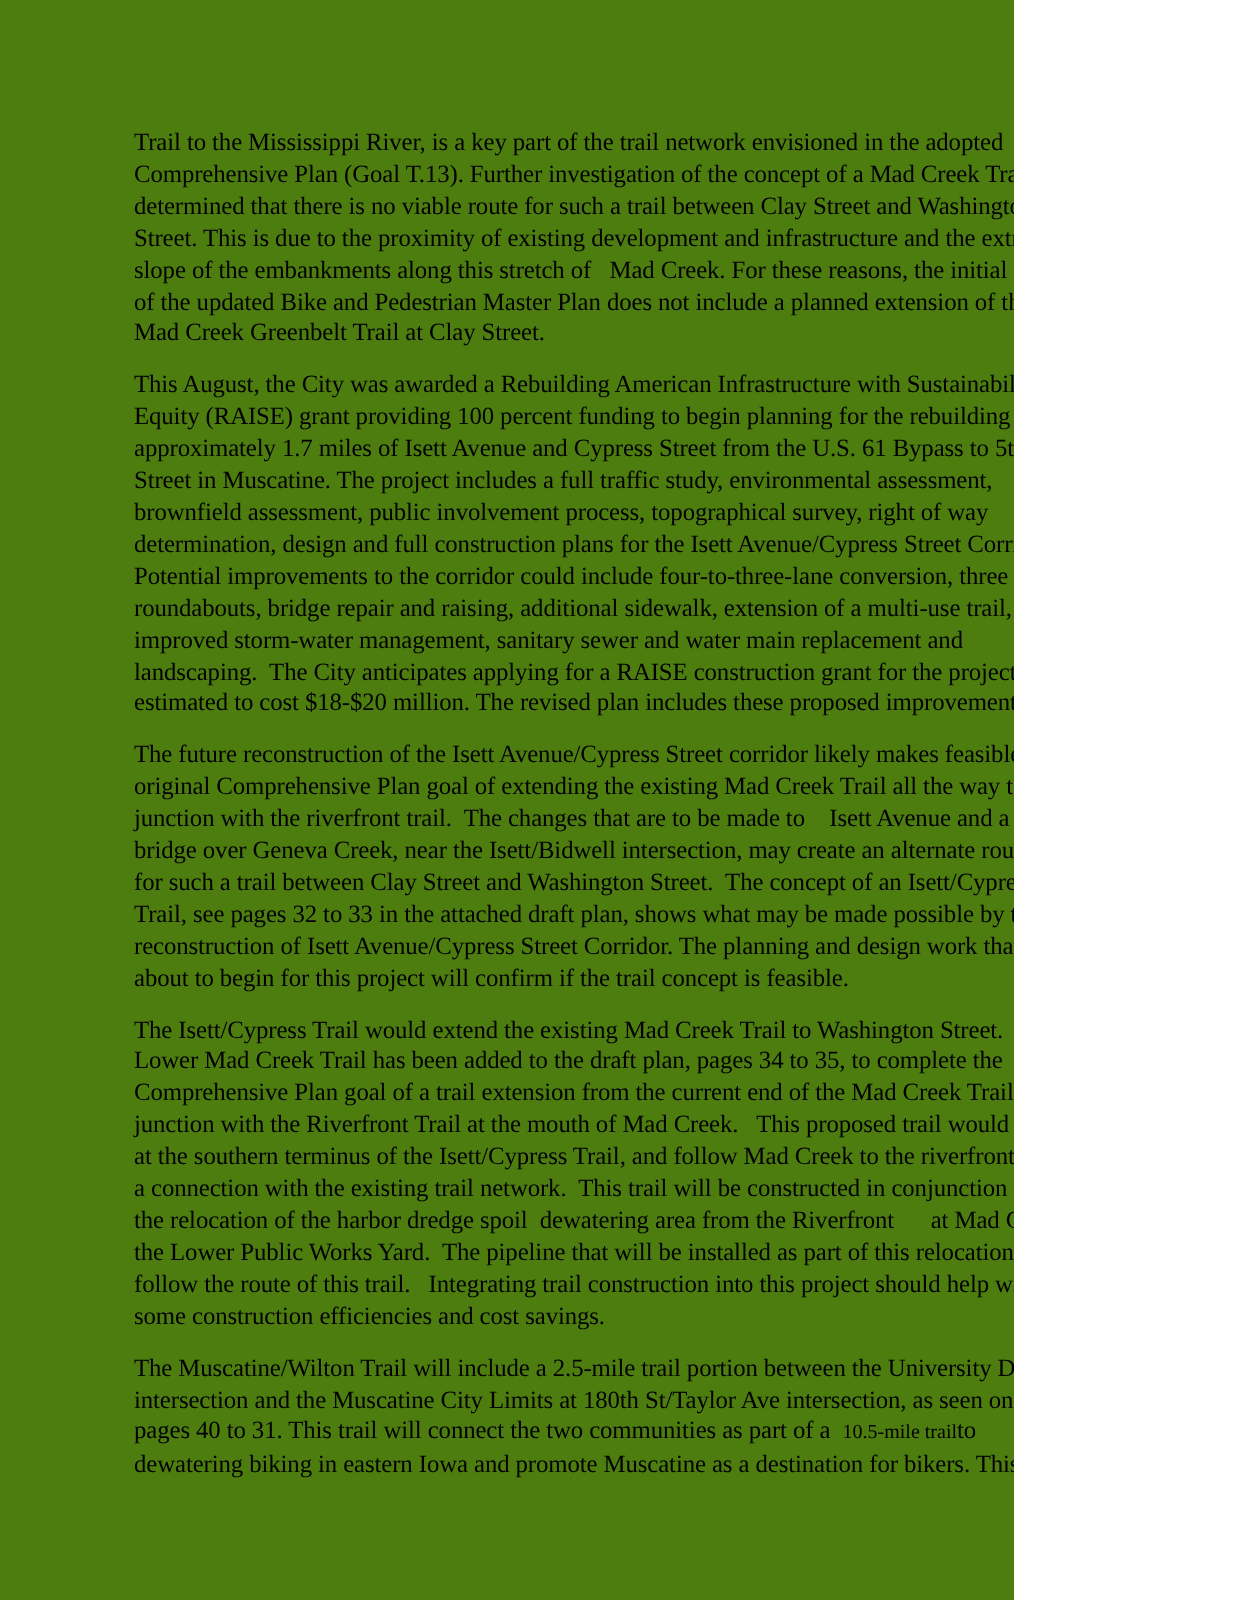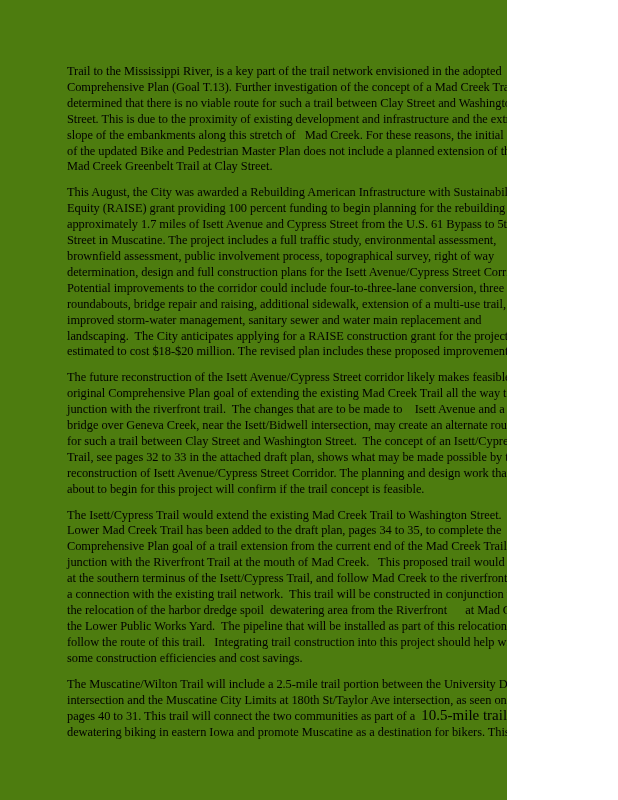--- a/index.html
+++ b/index.html
@@ -24,21 +24,21 @@
   }
   p.para {
     margin: 0 0 10px 0;
     font-size: 12.4px;
     line-height: 15.9px;
     white-space: pre;           
     letter-spacing: -0.05px;
   }
   span.seg { font: inherit; }
   span.seg.small {
-    font-size: 15px;          
+    font-size: 10px;          
     letter-spacing: 0;
   }
 </style>
 </head>
 <body>
 
 <div class="page">
   <div class="text-block">
       <p class="para"><span class="seg">Trail to the Mississippi River, is a key part of the trail network envisioned in the adopted
 Comprehensive Plan (Goal T.13). Further investigation of the concept of a Mad Creek Trail,

